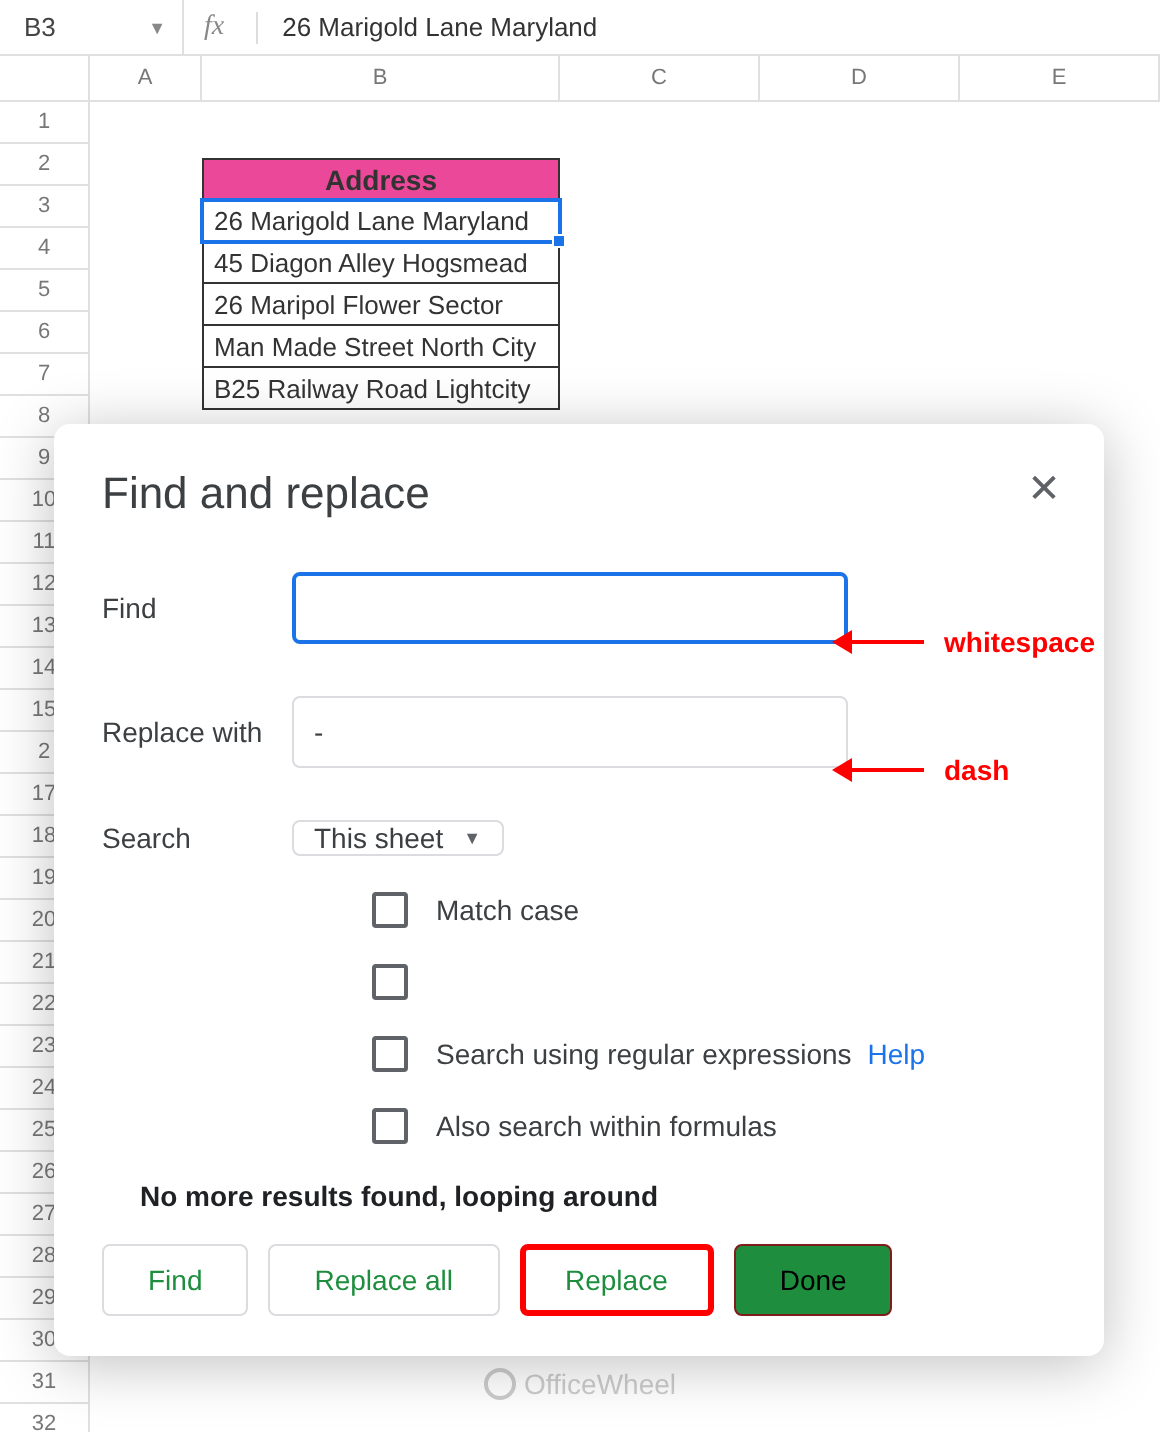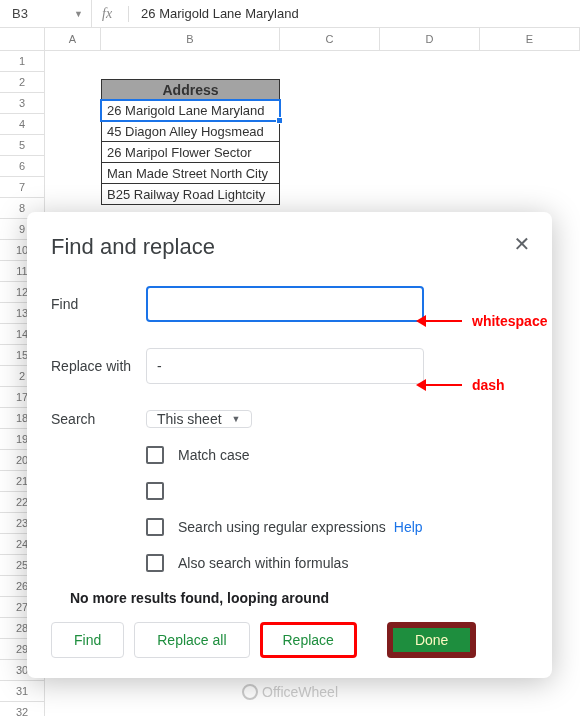--- a/index.html
+++ b/index.html
@@ -20,45 +20,45 @@
 .col-B { width: 179px; }
 .col-C { width: 100px; }
 .col-D { width: 100px; }
 .col-E { width: 100px; }
 
 .rows { position: relative; }
 .row { display: flex; height: 21px; }
 .row-h { width: 45px; border-right: 1px solid #e0e0e0; border-bottom: 1px solid #e0e0e0; background: #fff; text-align: center; font-size: 11px; color: #777; line-height: 21px; }
 
 .table-overlay { position: absolute; left: 101px; top: 51px; }
-.t-header { width: 179px; height: 21px; background: #a3a3a3; border: 1px solid #333; display: flex; align-items: center; justify-content: center; font-weight: bold; font-size: 14px; color: #333; }
+.t-header { width: 179px; height: 21px; background: #ec4899; border: 1px solid #333; display: flex; align-items: center; justify-content: center; font-weight: bold; font-size: 14px; color: #333; }
 .t-cell { width: 179px; height: 21px; border-left: 1px solid #333; border-right: 1px solid #333; border-bottom: 1px solid #333; padding: 0 5px; display: flex; align-items: center; font-size: 13px; background: #fff; }
 .t-cell.selected { outline: 2px solid #1a73e8; outline-offset: -1px; position: relative; }
 .sel-handle { position: absolute; right: -4px; bottom: -4px; width: 7px; height: 7px; background: #1a73e8; border: 1px solid #fff; }
 
 .dialog { position: absolute; left: 27px; top: 212px; width: 525px; background: #fff; border-radius: 8px; box-shadow: 0 4px 30px rgba(0,0,0,0.25); padding: 22px 24px 20px; z-index: 10; }
 .dialog-title { font-size: 22px; color: #3c4043; font-family: 'Google Sans', Arial, sans-serif; font-weight: 400; }
 .close-x { position: absolute; right: 18px; top: 20px; font-size: 20px; color: #5f6368; cursor: pointer; width: 24px; height: 24px; display: flex; align-items: center; justify-content: center; }
 .drow { display: flex; align-items: center; margin-top: 26px; }
 .dlabel { width: 95px; font-size: 14px; color: #3c4043; }
 .dinput { flex: 1; max-width: 278px; height: 36px; border: 1px solid #dadce0; border-radius: 4px; padding: 0 10px; font-size: 14px; color: #3c4043; }
 .dinput.focused { border: 2px solid #1a73e8; outline: none; }
 .ddrop { height: 18px; border: 1px solid #dadce0; border-radius: 4px; padding: 0 10px; display: inline-flex; align-items: center; gap: 10px; font-size: 14px; color: #3c4043; cursor: pointer; }
 .ddrop .tri { color: #5f6368; font-size: 9px; }
 
 .checks { margin-left: 95px; margin-top: 18px; }
-.check-row { display: flex; align-items: center; margin-bottom: 18px; font-size: 14px; color: #3c4043; }
+.check-row { display: flex; align-items: center; margin-bottom: 18px; font-size: 14px; color: #3c4043; margin-left: 40px; }
 .checkbox { width: 18px; height: 18px; border: 2px solid #5f6368; border-radius: 2px; margin-right: 14px; cursor: pointer; }
 .help-link { color: #1a73e8; margin-left: 8px; cursor: pointer; }
 
 .status-msg { font-size: 14px; font-weight: bold; color: #202124; margin-top: 6px; margin-bottom: 16px; padding-left: 19px; }
 
 .dialog-buttons { display: flex; gap: 10px; justify-content: flex-start; }
 .btn { height: 36px; padding: 0 22px; border-radius: 4px; font-size: 14px; font-family: 'Google Sans', Arial, sans-serif; font-weight: 500; cursor: pointer; display: inline-flex; align-items: center; justify-content: center; border: 1px solid #dadce0; background: #fff; color: #1e8e3e; }
-.btn.primary { background: #1e8e3e; color: #fef9c3; border: 6px solid #7f1d1d; margin-left: 20px; }
+.btn.primary { background: #1e8e3e; color: #000000; border: 1px solid #7f1d1d; }
 .btn.highlighted { border: 3px solid #ff0000; padding: 0 20px; }
 
 .annotation { position: absolute; color: #ff0000; font-size: 14px; font-weight: bold; z-index: 20; display: flex; align-items: center; }
 .arrow-left { display: inline-flex; align-items: center; }
 .arrow-line { width: 36px; height: 2px; background: #ff0000; }
 .arrow-head { width: 0; height: 0; border-top: 6px solid transparent; border-bottom: 6px solid transparent; border-right: 10px solid #ff0000; }
 
 .watermark { position: absolute; left: 50%; bottom: 16px; transform: translateX(-50%); color: #ccc; font-size: 14px; display: flex; align-items: center; gap: 4px; z-index: 5; }
 .watermark .ow-icon { width: 16px; height: 16px; border: 2px solid #ccc; border-radius: 50%; position: relative; }
 </style>

